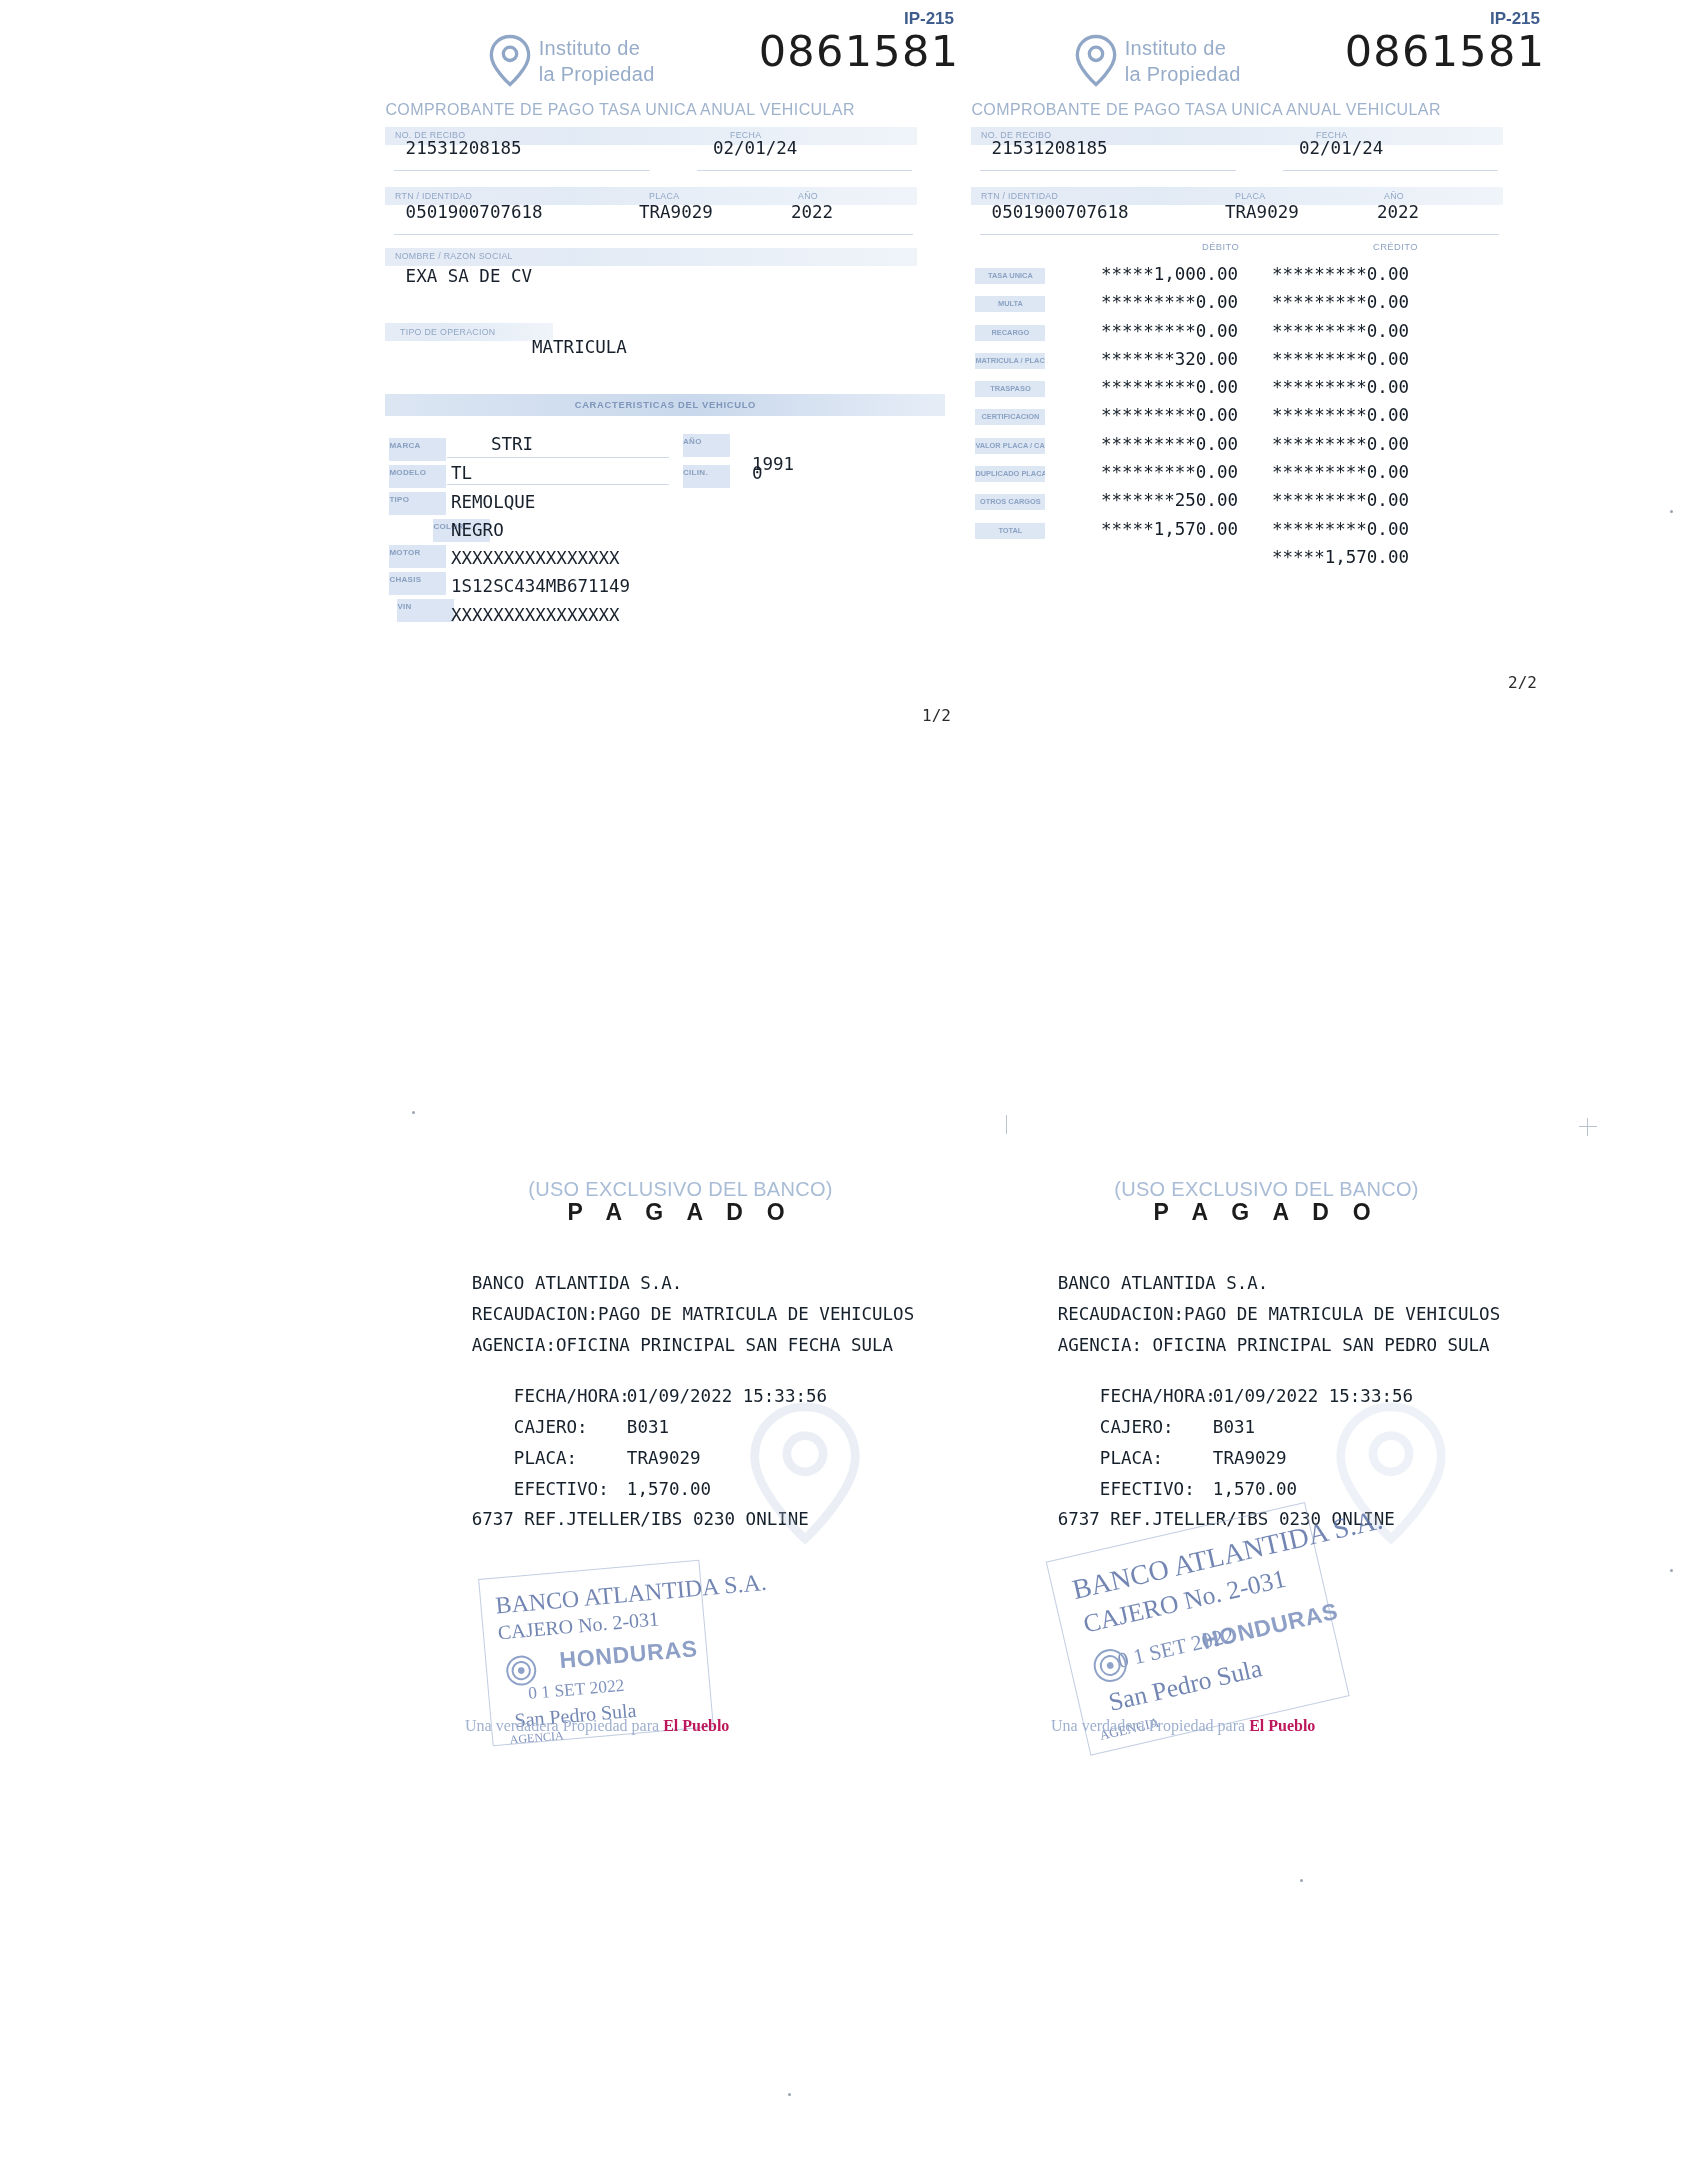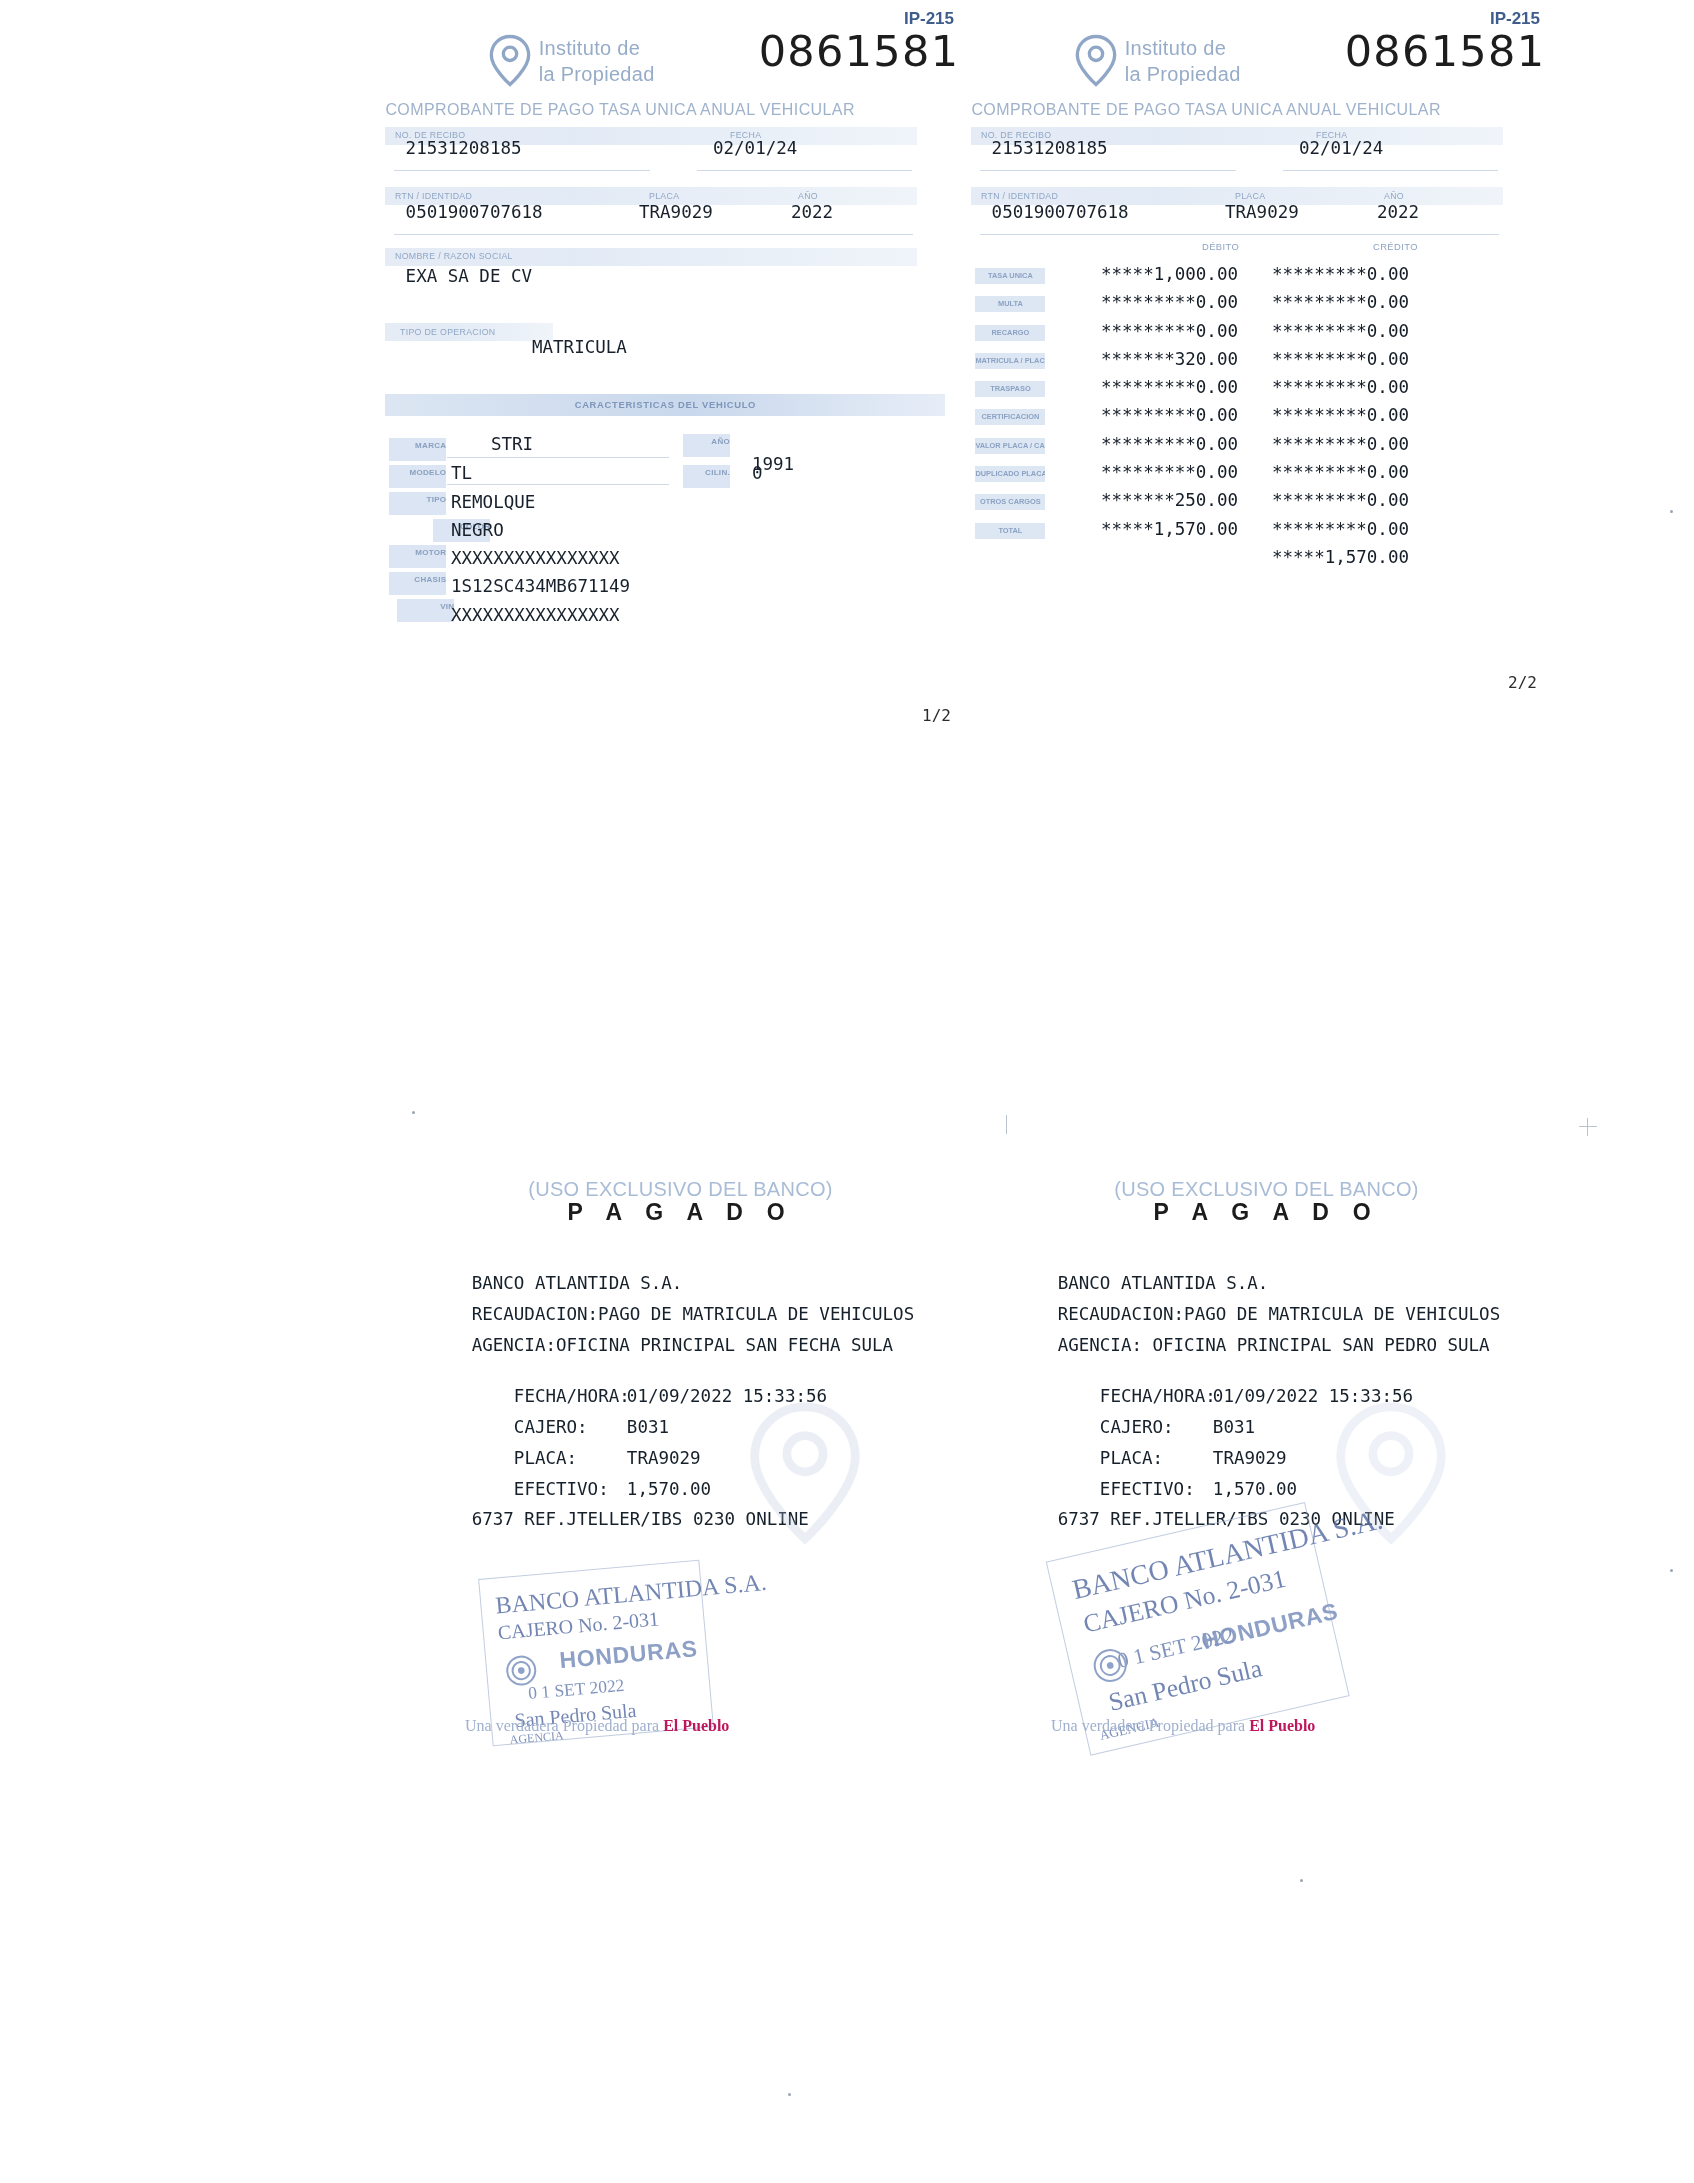--- a/index.html
+++ b/index.html
@@ -135,21 +135,21 @@
   .side-lbl {
     position: absolute;
     left: 9.4px;
     width: 57px;
     height: 23px;
     background: #dbe5f3;
     font-family: "Liberation Sans", sans-serif;
     font-size: 8px;
     font-weight: bold;
     color: #8aa0c0;
-    text-align: right;
+    text-align: left;
     line-height: 15px;
     letter-spacing: 0.3px;
   }
 
   .pg-num {
     position: absolute;
     font-family: "DejaVu Sans Mono", monospace;
     font-size: 16px;
     color: #2b2b2b;
   }

